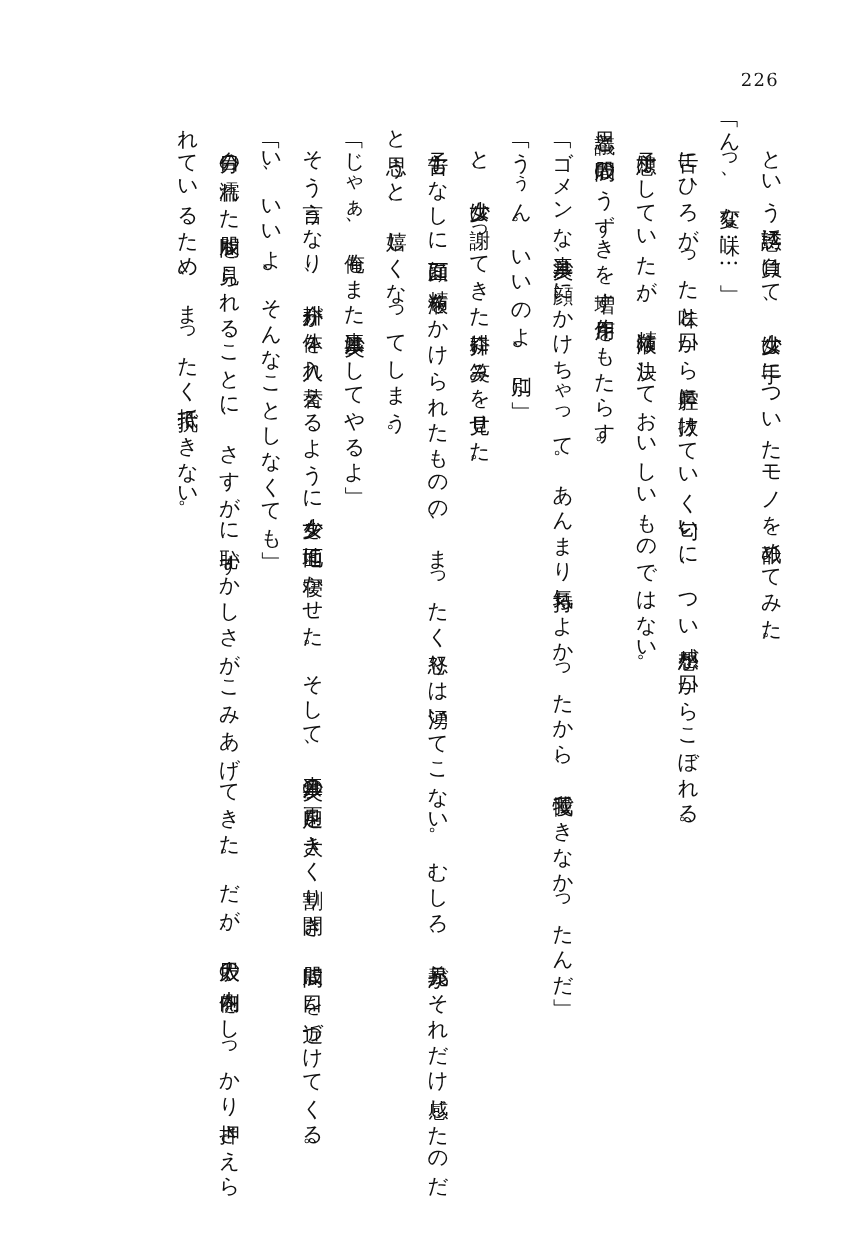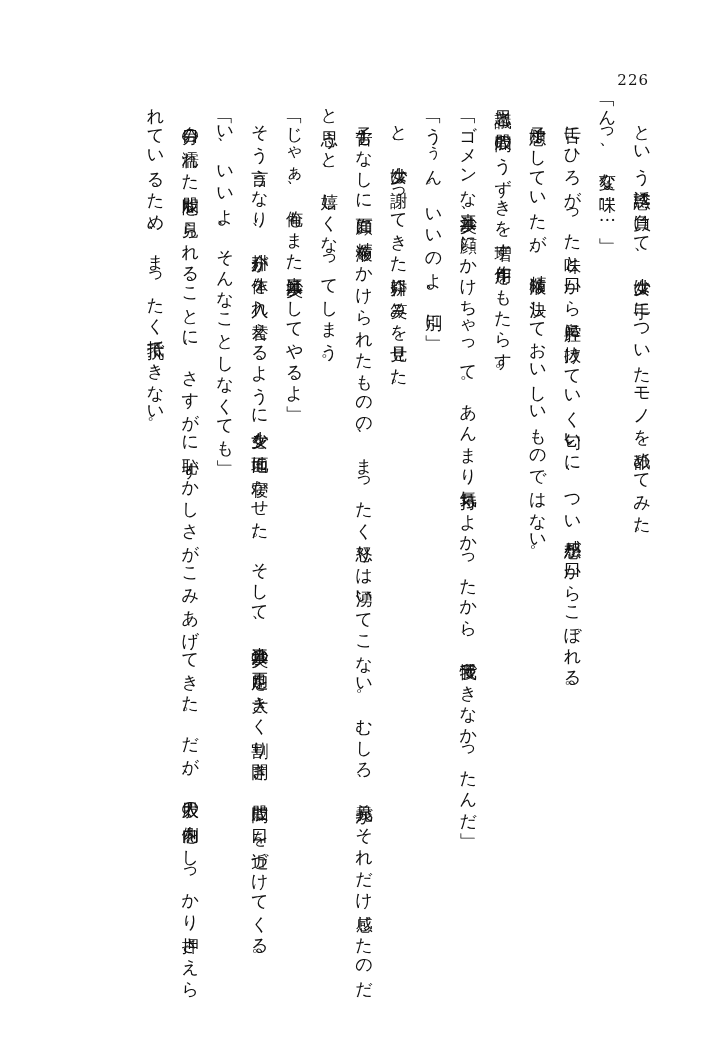--- a/index.html
+++ b/index.html
@@ -17,21 +17,20 @@
     color: #1a1a1a;
   }
   .page-number {
     position: absolute;
     top: 58px;
     right: 64px;
     font-size: 15px;
     letter-spacing: 1px;
     font-family: "DejaVu Serif", "Liberation Serif", serif;
     color: #141414;
-    margin-top: 13px;
   }
   .body-text {
     position: absolute;
     top: 96px;
     right: 54px;
     left: 58px;
     bottom: 60px;
     writing-mode: vertical-rl;
     -webkit-writing-mode: vertical-rl;
     text-orientation: upright;

